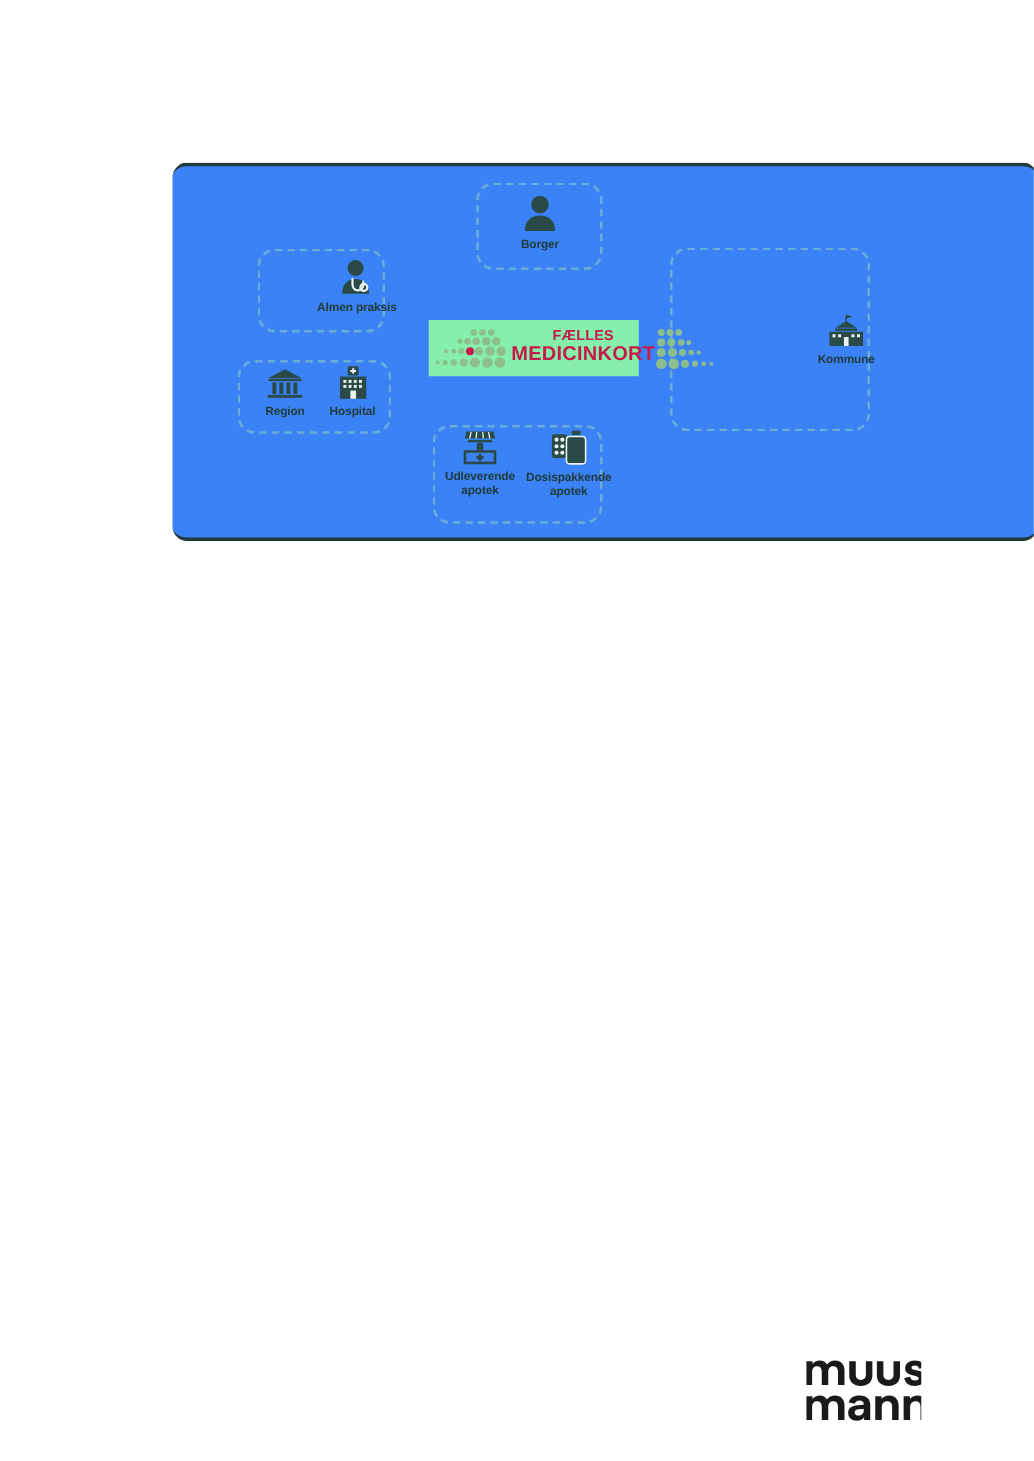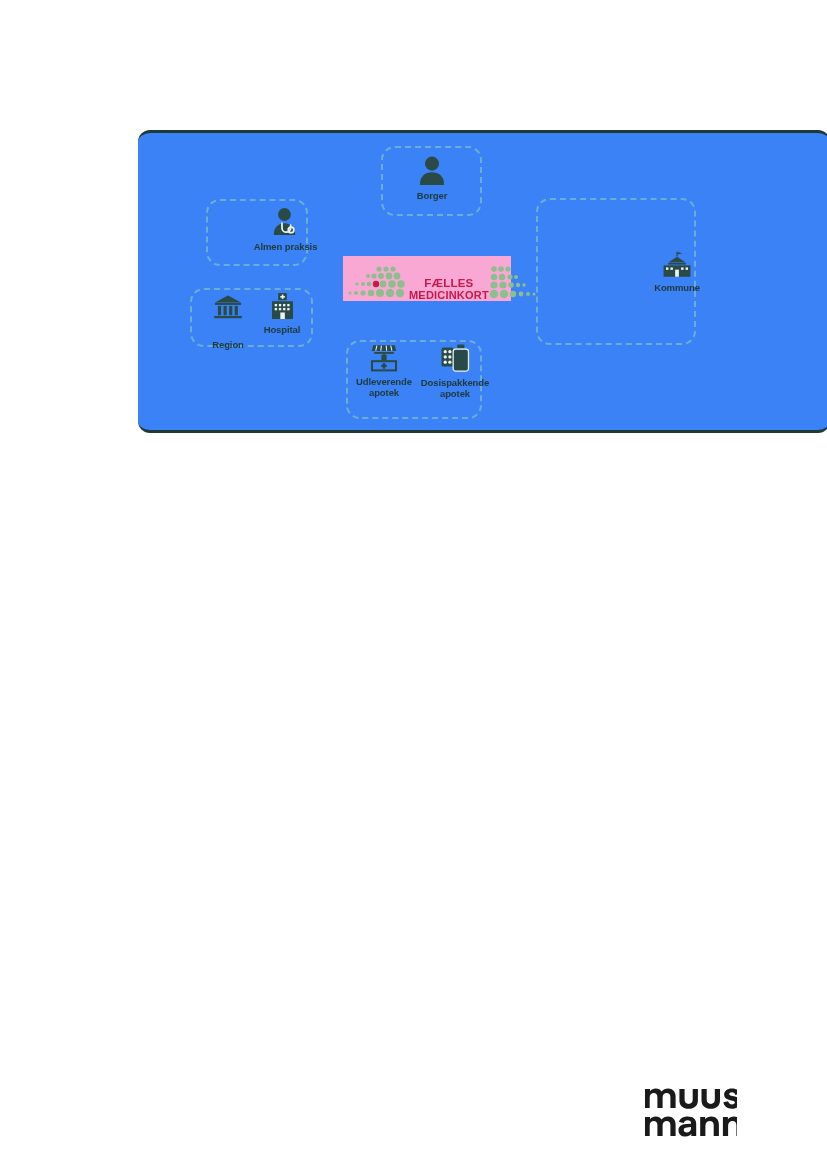--- a/index.html
+++ b/index.html
@@ -60,42 +60,42 @@
     white-space: pre-line;
   }
 
   
   #fmk-logo {
     position: absolute;
     left: 343px;
     top: 256px;
     width: 168px;
     height: 45px;
-    background: #f9a8d4;
+    background: #86efac;
     display: flex;
-    align-items: flex-end;
+    align-items: center;
     justify-content: space-between;
     box-sizing: border-box;
     padding: 0 4px;
   }
   #fmk-wordmark {
     display: flex;
     flex-direction: column;
     align-items: center;
     justify-content: center;
     line-height: 1.02;
   }
   #fmk-wordmark .fmk-line {
     color: #c51a4a;
     font-weight: bold;
     font-family: "Liberation Sans", sans-serif;
     letter-spacing: 0.2px;
   }
   #fmk-line1 { font-size: 11.5px; }
-  #fmk-line2 { font-size: 11px; }
+  #fmk-line2 { font-size: 16px; }
 
   
   #brand-logo {
     position: absolute;
     left: 645px;
     top: 1082px;
     width: 92px;
     height: 58px;
   }
 
@@ -127,21 +127,21 @@
         <path d="M4.6 29 C4.6 21.4 9.2 17.6 15 17.6 C20.8 17.6 25.4 21.4 25.4 29 Z" fill="#2a4a47"></path>
         <path d="M12.6 17.6 L12.6 22.2 A4.2 4.2 0 0 0 21 22.2 L21 19.6" fill="none" stroke="#eaf3f2" stroke-width="1.7" stroke-linecap="round"></path>
         <circle cx="21.4" cy="24.2" r="2.7" fill="none" stroke="#eaf3f2" stroke-width="1.7"></circle>
       </svg>
     </span>
     <span class="node-label">Almen praksis</span>
   </div>
 
   <div class="group-box" style="left:52px; top:155px; width:123px; height:59px;"></div>
 
-  <div class="node" style="left:62px; top:161px; width:56px;gap:15px;">
+  <div class="node" style="left:62px; top:161px; width:56px;">
     <span class="node-icon">
       <svg width="30" height="27" viewBox="0 0 32 29" aria-hidden="true">
         <path d="M16 1.5 L30 9 L2 9 Z" fill="#2a4a47"></path>
         <rect x="2" y="9.6" width="28" height="2.1" fill="#2a4a47"></rect>
         <rect x="5.2" y="12.8" width="3.4" height="10" fill="#2a4a47"></rect>
         <rect x="11.2" y="12.8" width="3.4" height="10" fill="#2a4a47"></rect>
         <rect x="17.2" y="12.8" width="3.4" height="10" fill="#2a4a47"></rect>
         <rect x="23.2" y="12.8" width="3.4" height="10" fill="#2a4a47"></rect>
         <rect x="1.2" y="23.6" width="29.6" height="2.4" fill="#2a4a47"></rect>
       </svg>

